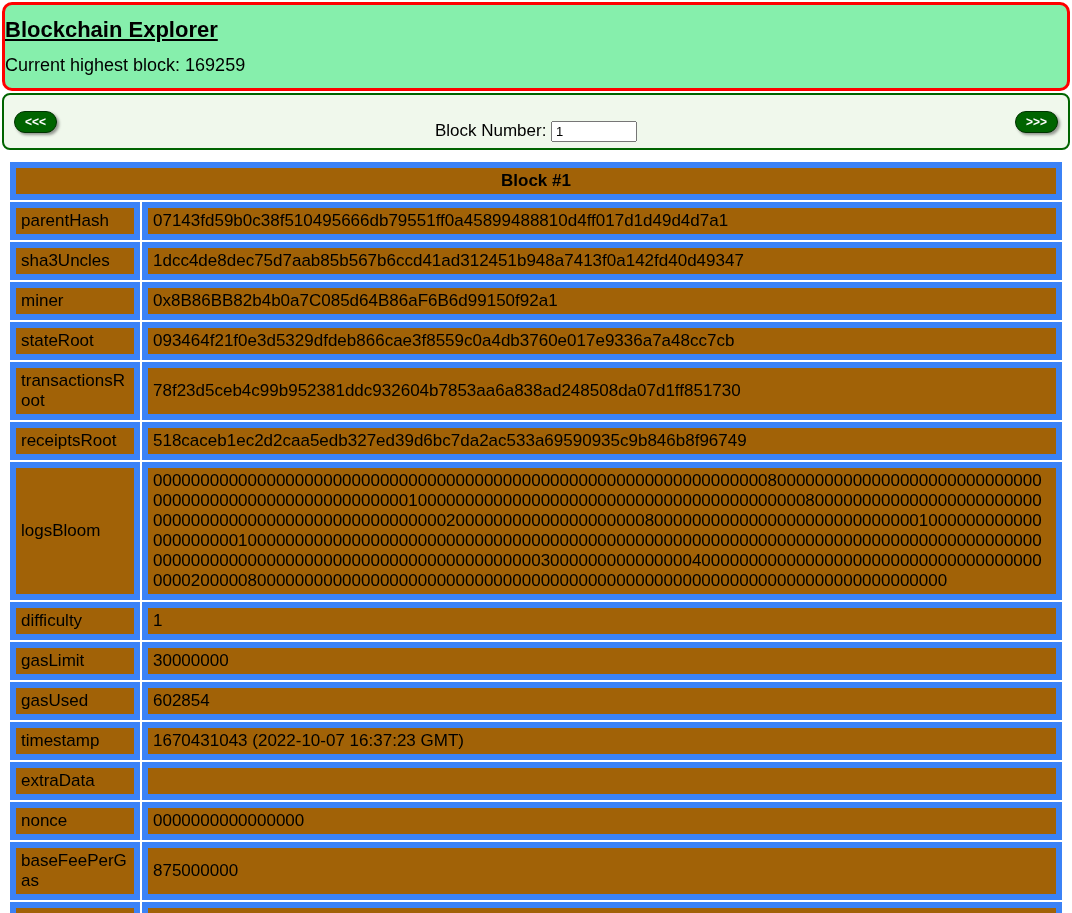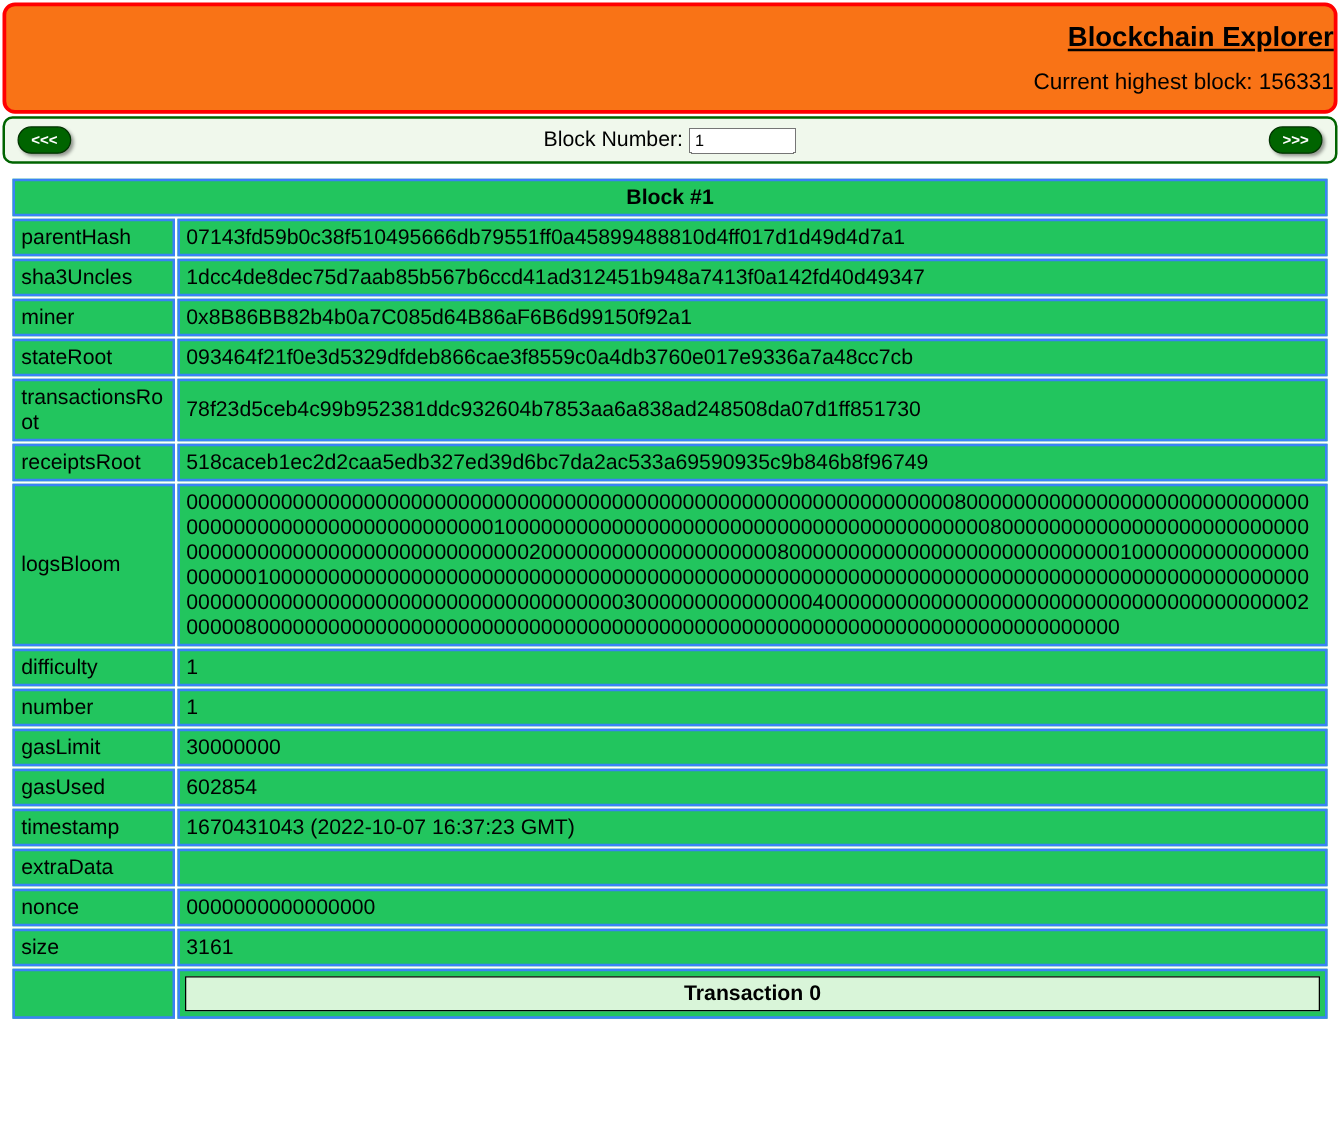--- a/index.html
+++ b/index.html
@@ -6,24 +6,24 @@
   body {
     margin: 0;
     padding: 0;
     font-family: Arial, Helvetica, sans-serif;
     background: #ffffff;
     width: 1072px;
   }
   .header-box {
     border: 3px solid red;
     border-radius: 10px;
-    background: #f97316;
+    background: #86efac;
     margin: 2px;
     padding: 8px 0 12px 0;
-    text-align: right;
+    text-align: left;
   }
   .title {
     font-size: 22px;
     font-weight: bold;
     text-decoration: underline;
     margin: 4px 0 12px 0;
   }
   .subtitle {
     font-size: 18px;
   }
@@ -41,38 +41,38 @@
     background: #006400;
     color: #fff;
     border: 1px solid #003300;
     border-radius: 14px;
     padding: 3px 10px;
     font-size: 12px;
     font-weight: bold;
     cursor: pointer;
     box-shadow: 2px 2px 3px rgba(0,0,0,0.4);
   }
-  .nav-center { font-size: 17px; }
+  .nav-center { font-size: 17px; margin-top: 20px; }
   .nav-center input {
     width: 86px;
     font-size: 13px;
     padding: 1px 3px;
   }
   .content {
     padding: 8px;
   }
   table.block-table {
     width: 100%;
     border-collapse: separate;
     border-spacing: 2px;
     table-layout: fixed;
   }
   table.block-table th, table.block-table td {
-    border: 2px solid #3b82f6;
-    background: #22c55e;
+    border: 6px solid #3b82f6;
+    background: #a16207;
     padding: 3px 5px;
     font-size: 17px;
     text-align: left;
     vertical-align: middle;
     word-wrap: break-word;
     overflow-wrap: break-word;
   }
   table.block-table th {
     text-align: center;
     font-weight: bold;
@@ -94,21 +94,21 @@
     text-align: center;
     font-weight: bold;
   }
   .tx-cell { padding: 2px !important; }
 </style>
 </head>
 <body>
 
 <div class="header-box">
   <div class="title">Blockchain Explorer</div>
-  <div class="subtitle">Current highest block: 156331</div>
+  <div class="subtitle">Current highest block: 169259</div>
 </div>
 
 <div class="nav-box">
   <button class="nav-btn">&lt;&lt;&lt;</button>
   <span class="nav-center">
     <span>Block Number: </span><input type="text" value="1" style="">
   </span>
   <button class="nav-btn">&gt;&gt;&gt;</button>
 </div>
 
@@ -149,42 +149,42 @@
         </tr>
         <tr>
           <td>logsBloom</td>
           <td>00000000000000000000000000000000000000000000000000000000000000000800000000000000000000000000000000000000000000000000000001000000000000000000000000000000000000000008000000000000000000000000000000000000000000000000000000020000000000000000000080000000000000000000000000000100000000000000000000010000000000000000000000000000000000000000000000000000000000000000000000000000000000000000000000000000000000000000000000000000030000000000000004000000000000000000000000000000000000000020000080000000000000000000000000000000000000000000000000000000000000000000000000</td>
         </tr>
         <tr>
           <td>difficulty</td>
           <td>1</td>
         </tr>
         <tr>
-          <td>number</td>
-          <td>1</td>
-        </tr>
-        <tr>
           <td>gasLimit</td>
           <td>30000000</td>
         </tr>
         <tr>
           <td>gasUsed</td>
           <td>602854</td>
         </tr>
         <tr>
           <td>timestamp</td>
           <td>1670431043 (2022-10-07 16:37:23 GMT)</td>
         </tr>
         <tr>
           <td>extraData</td>
           <td></td>
         </tr>
         <tr>
           <td>nonce</td>
           <td>0000000000000000</td>
+        </tr>
+        <tr>
+          <td>baseFeePerGas</td>
+          <td>875000000</td>
         </tr>
         <tr>
           <td>size</td>
           <td>3161</td>
         </tr>
         <tr>
           <td></td>
           <td class="tx-cell">
             <table class="tx-table">
               <tbody>

